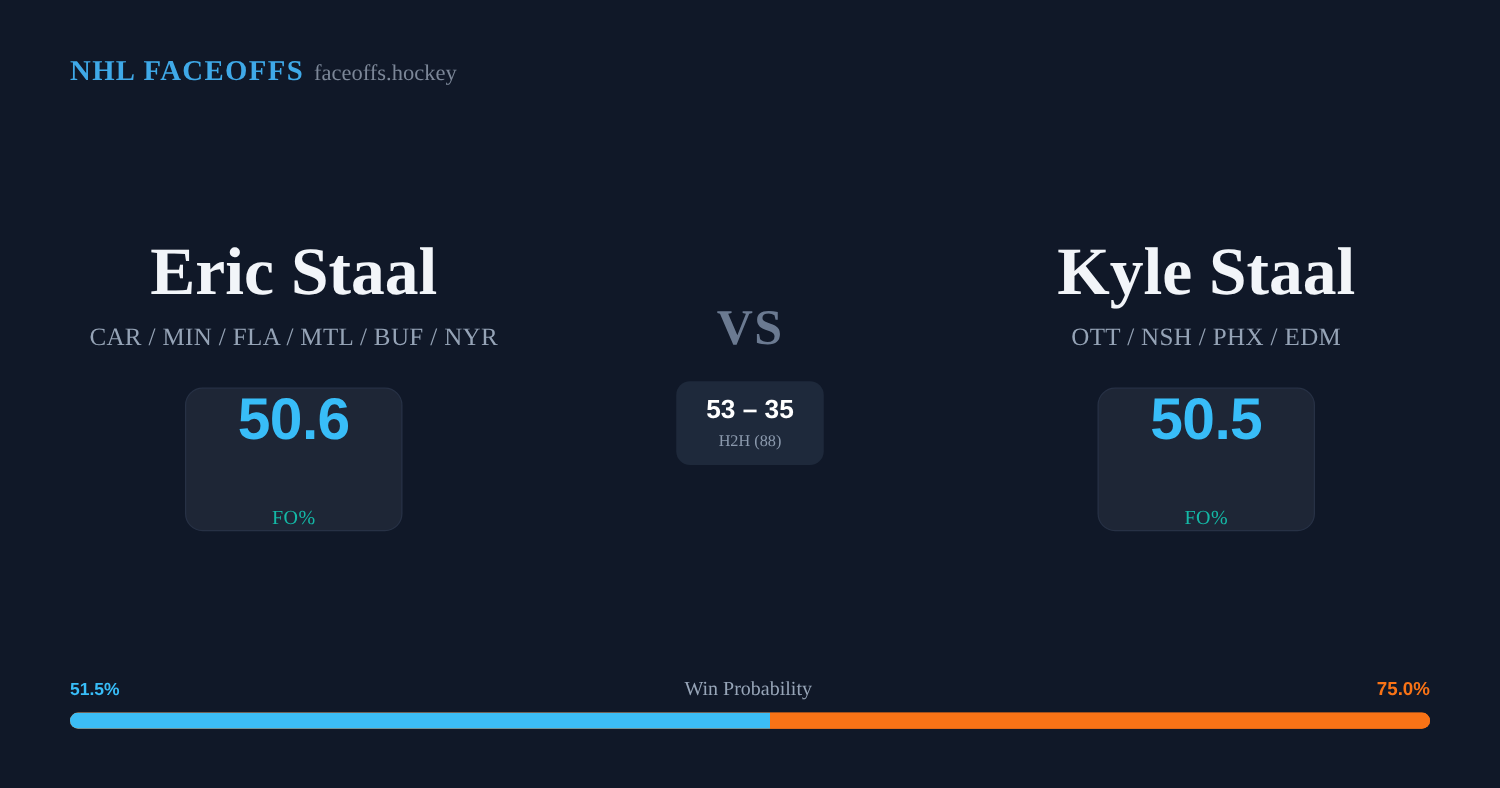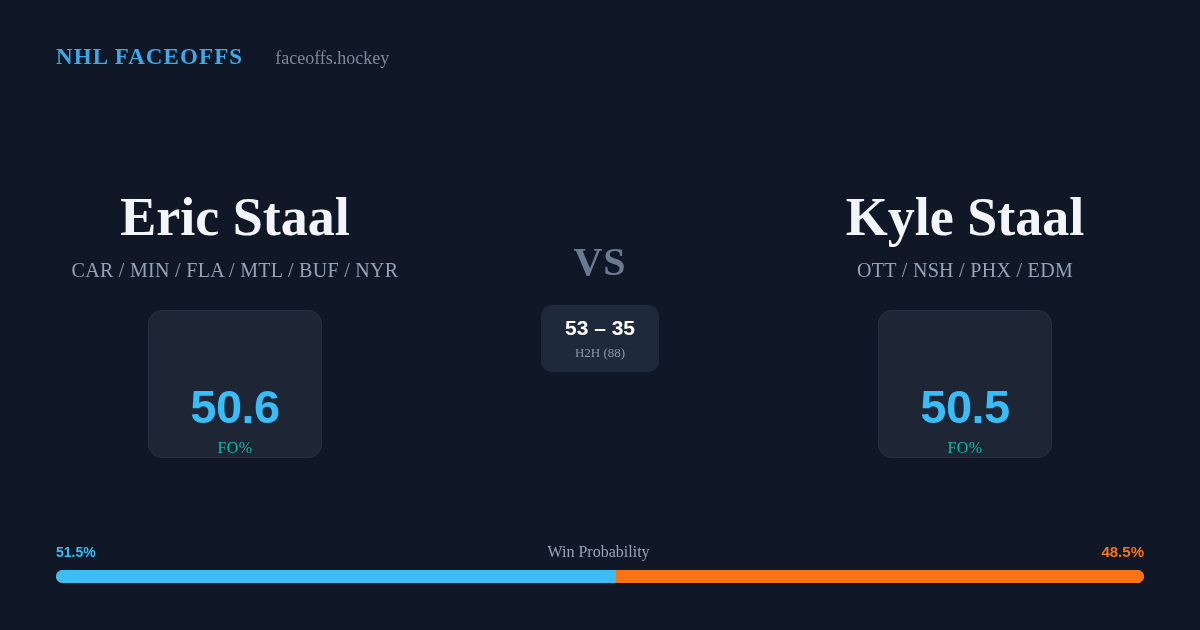--- a/index.html
+++ b/index.html
@@ -17,21 +17,21 @@
     background: #101828;
   }
 
   
   .brand-bar {
     position: absolute;
     left: 56px;
     top: 44px;
     display: flex;
     align-items: baseline;
-    gap: 32px;
+    gap: 8px;
   }
   .brand-title {
     font-family: "Liberation Serif", "DejaVu Serif", serif;
     font-size: 23px;
     font-weight: 700;
     letter-spacing: 1.1px;
     color: #3fa9e8;
     white-space: nowrap;
   }
   .brand-domain {
@@ -75,28 +75,28 @@
     font-size: 20px;
     font-weight: 400;
     color: #95a3b6;
     white-space: nowrap;
     letter-spacing: 0.3px;
   }
 
   .stat-card {
     margin-top: 28px;
     width: 174px;
-    height: 148px;
+    height: 115px;
     background: #1e2636;
     border: 1px solid #273145;
     border-radius: 14px;
     display: flex;
     flex-direction: column;
     align-items: center;
-    justify-content: flex-end;
+    justify-content: space-between;
   }
 
   .stat-value {
     font-family: "Liberation Sans", "DejaVu Sans", sans-serif;
     font-size: 47px;
     font-weight: 700;
     color: #38bdf8;
     line-height: 1;
     letter-spacing: -0.5px;
   }
@@ -251,19 +251,19 @@
       <div class="stat-label">FO%</div>
     </div>
   </div>
 
 </div>
 
 <div class="winprob">
   <div class="winprob-row">
     <span class="wp-left">51.5%</span>
     <span class="wp-center">Win Probability</span>
-    <span class="wp-right">48.5%</span>
+    <span class="wp-right">75.0%</span>
   </div>
   <div class="wp-track">
     <div class="wp-fill-left" style="width: 51.5%; background: rgb(60, 189, 245);"></div>
     <div class="wp-fill-right" style="background: rgb(249, 115, 22);"></div>
   </div>
 </div>
 
 </body></html>

